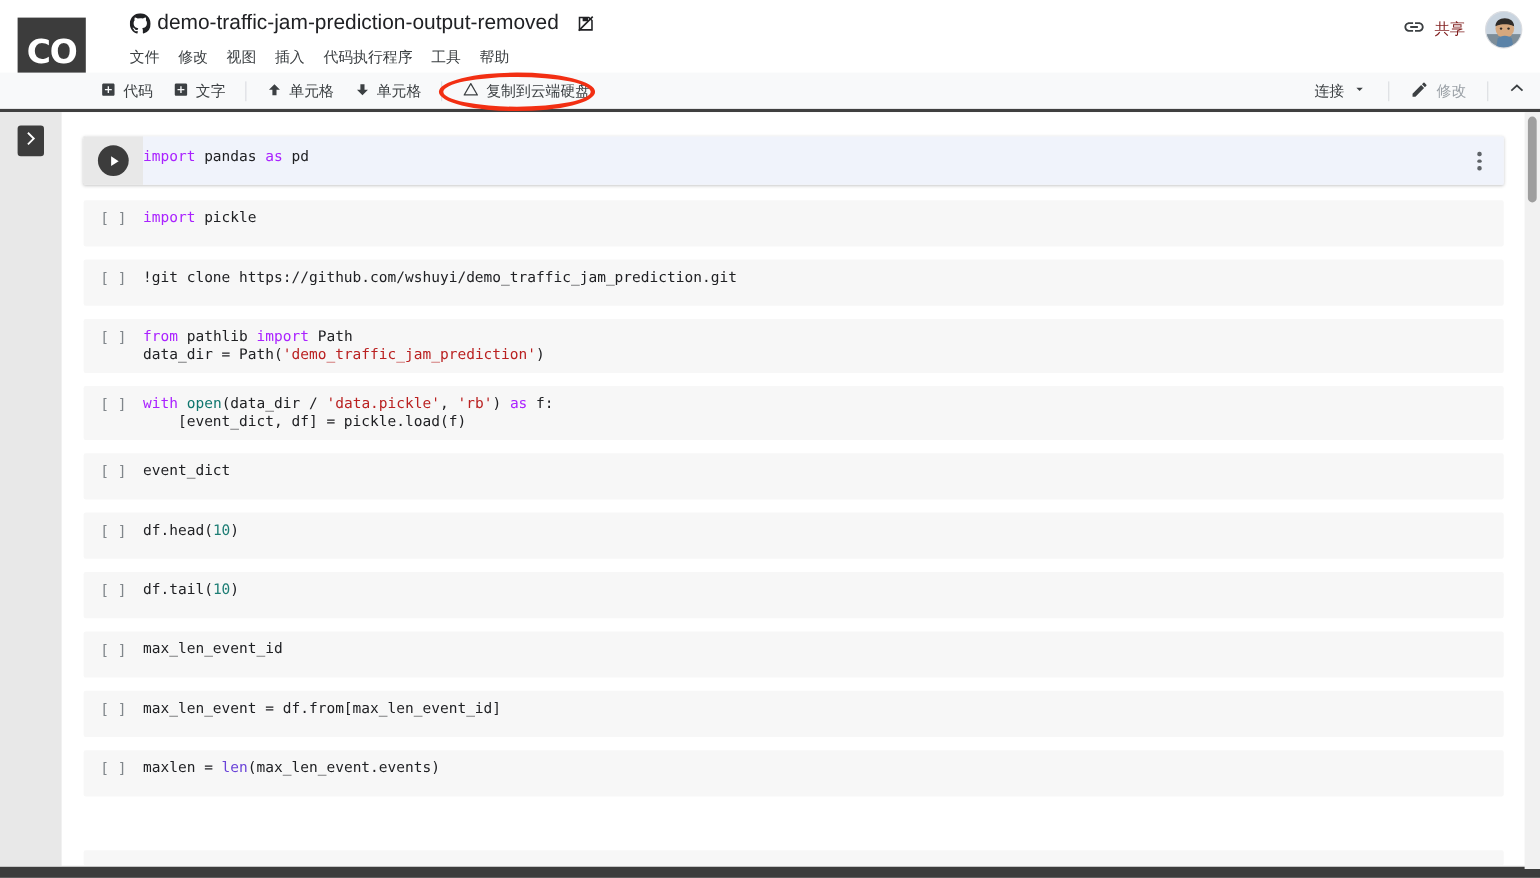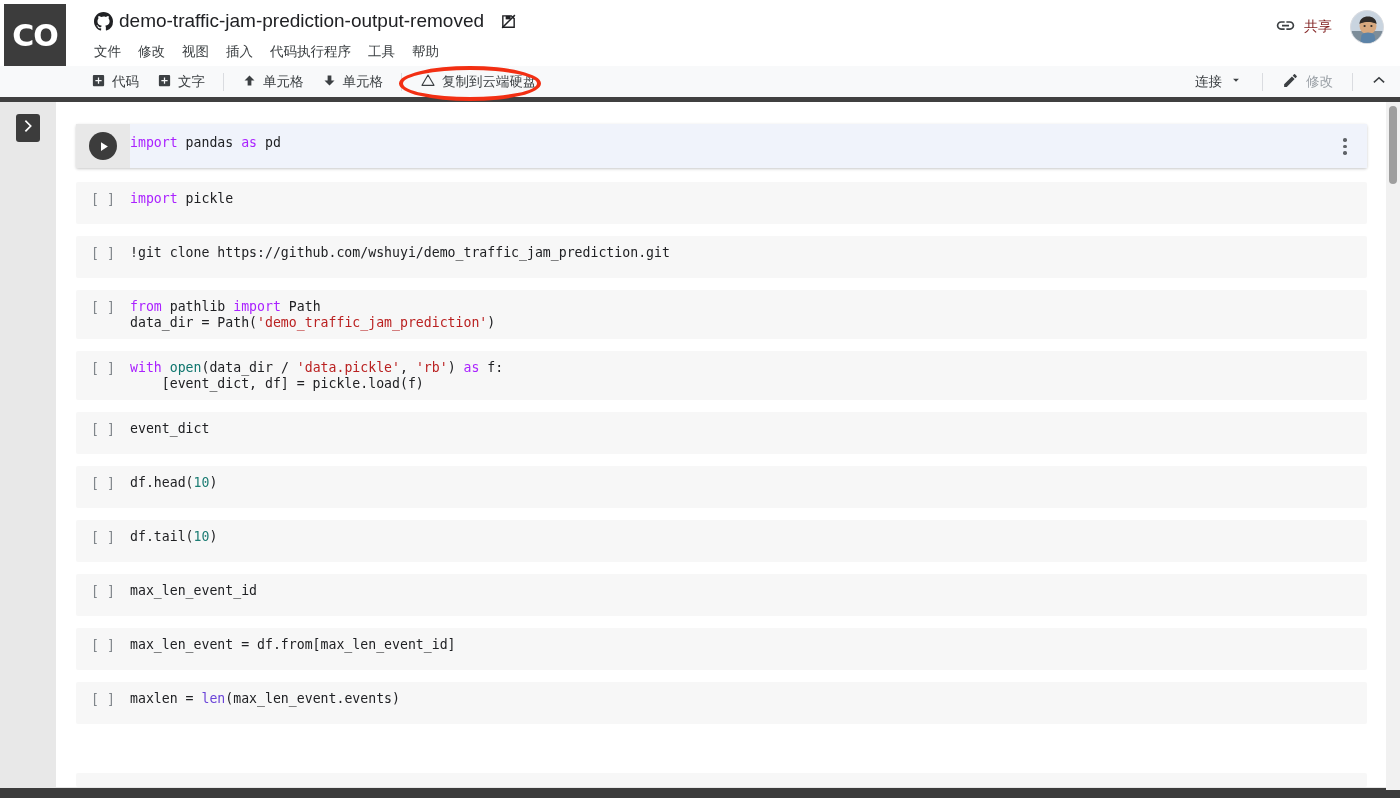--- a/index.html
+++ b/index.html
@@ -12,21 +12,21 @@
     -webkit-font-smoothing: antialiased;
   }
 
   
   #header {
     position: absolute; left: 0; top: 0; width: 1400px; height: 66px;
     background: #ffffff;
     display: flex; align-items: flex-start;
   }
   #logo-tile {
-    width: 62px; height: 62px; margin: 4px;
+    width: 62px; height: 62px; margin: 16px;
     background: #3c3c3c;
     display: flex; align-items: center; justify-content: center;
     flex: 0 0 auto;
   }
   #logo-tile .co {
     color: #ffffff; font-size: 30px; font-weight: 700; letter-spacing: -1px;
     font-family: "DejaVu Sans", sans-serif;
   }
   #header-main { flex: 1 1 auto; padding-left: 24px; padding-top: 6px; }
   #title-row { display: flex; align-items: center; height: 30px; }
@@ -54,21 +54,21 @@
   #share-label { font-size: 14px; color: #7f1d1d; }
   #avatar {
     width: 34px; height: 34px; border-radius: 50%;
     overflow: hidden; flex: 0 0 auto; border: 1px solid #dadce0;
     background: #cfd8e3;
   }
 
   
   #toolbar {
     position: absolute; left: 0; top: 66px; width: 1400px; height: 36px;
-    background: #f8f9fa; border-bottom: 5px solid #404040;
+    background: #f8f9fa; border-bottom: 3px solid #404040;
     display: flex; align-items: center;
   }
   #toolbar-left { display: flex; align-items: center; padding-left: 82px; gap: 0; }
   .tb-btn {
     display: flex; align-items: center; gap: 6px;
     font-size: 13.5px; color: #3c4043; cursor: pointer;
     padding: 3px 9px; border-radius: 4px; white-space: nowrap;
   }
   .tb-sep { width: 1px; height: 18px; background: #dadce0; margin: 0 9px; }
   #toolbar-right {

